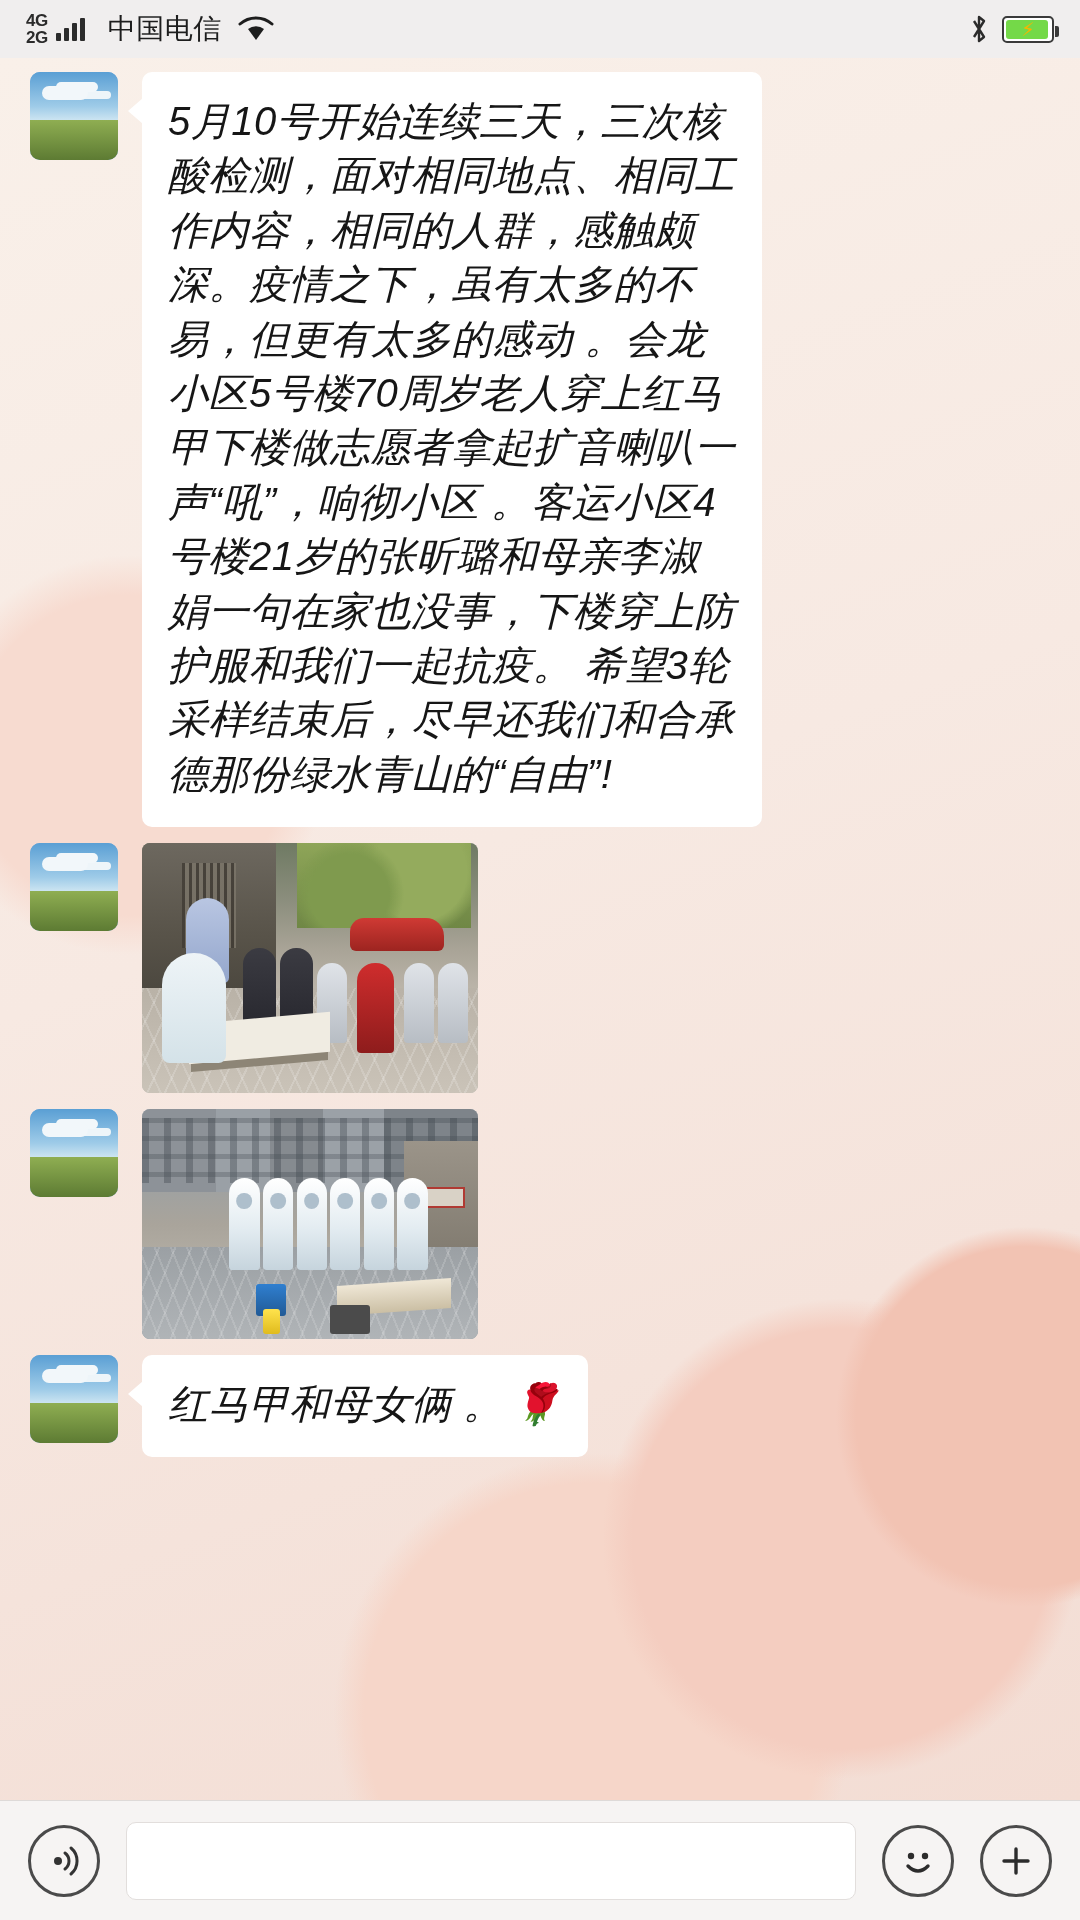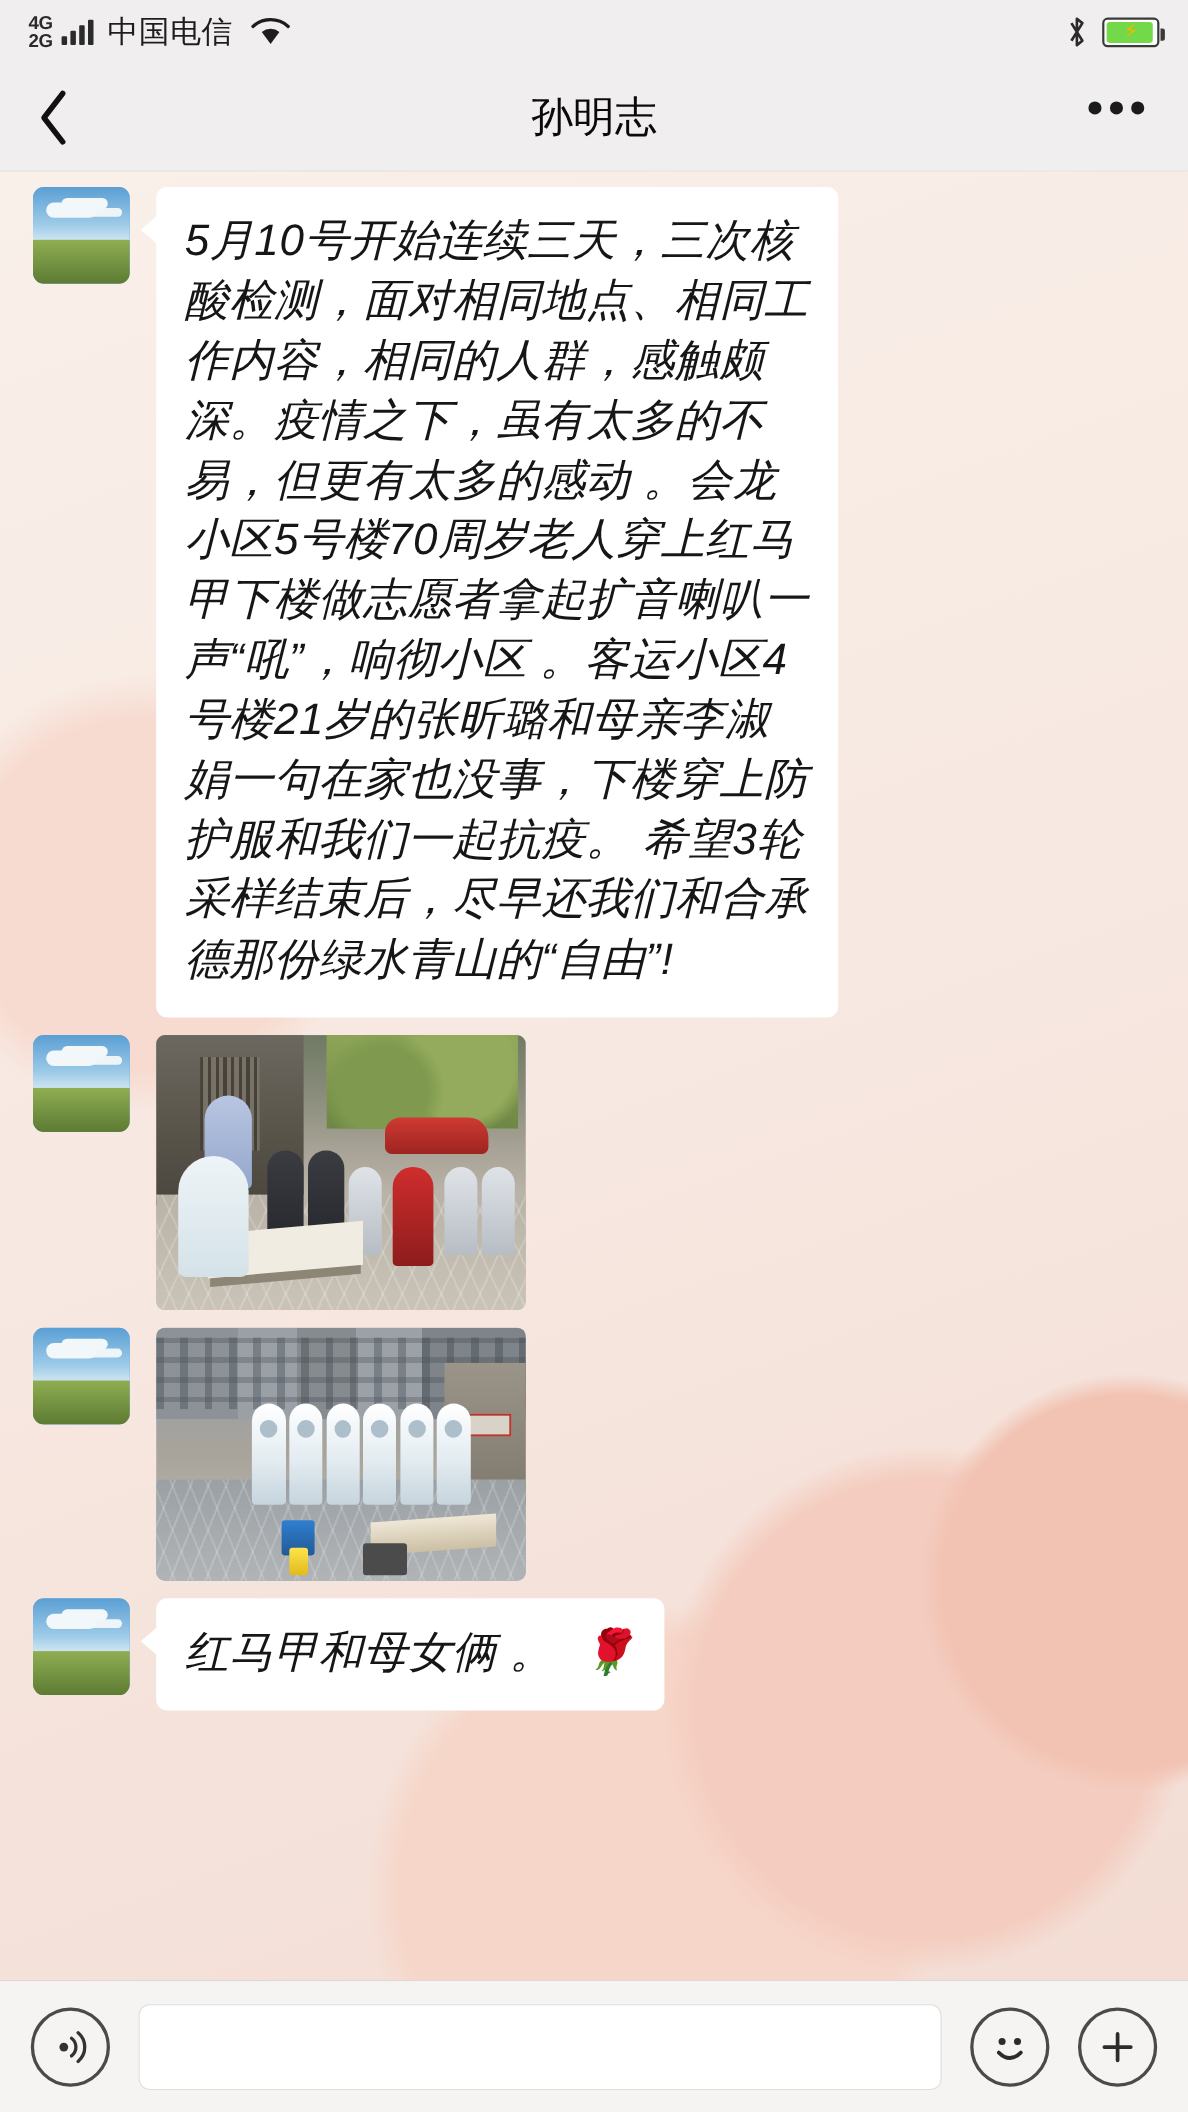--- a/index.html
+++ b/index.html
@@ -45,21 +45,21 @@
     align-items: flex-end;
     gap: 3px;
     height: 24px;
     margin-left: 1px;
   }
   .bars i { width: 5px; background: #2b2b2b; display: block; border-radius: 1px; }
   .bars i:nth-child(1) { height: 8px; }
   .bars i:nth-child(2) { height: 13px; }
   .bars i:nth-child(3) { height: 18px; }
   .bars i:nth-child(4) { height: 23px; }
-  .carrier { font-size: 28px; color: #1d1d1d; margin-left: 6px; letter-spacing: 0.5px; }
+  .carrier { font-size: 28px; color: #1d1d1d; margin-left: 16px; letter-spacing: 0.5px; }
   .wifi { margin-left: 8px; }
   .sb-center {
     position: absolute;
     left: 0; right: 0;
     text-align: center;
     font-size: 29px;
     color: #1d1d1d;
     letter-spacing: 0.5px;
   }
   .sb-right {
@@ -361,21 +361,21 @@
     position: absolute; left: 58%; bottom: 12%; width: 34%; height: 13%;
     background: linear-gradient(180deg, #efe7d6 0%, #cbbfa4 100%);
     transform: skewY(-4deg);
   }
   .p2-chair {
     position: absolute; left: 56%; bottom: 2%; width: 12%; height: 13%;
     background: #4b4b4b;
     border-radius: 3px;
   }
 
-  .last-bubble .bubble-text { display: flex; align-items: center; gap: 24px; }
+  .last-bubble .bubble-text { display: flex; align-items: center; gap: 8px; }
   .rose { font-size: 40px; }
 
   
   .inputbar {
     flex: 0 0 120px;
     height: 120px;
     background: #f6f4f3;
     border-top: 1px solid #dedad8;
     display: flex;
     align-items: center;
@@ -436,29 +436,20 @@
           <path d="M6 9 L16 25 L11 29 L11 5 L16 9 L6 25" stroke="#2b2b2b" stroke-width="2.4" fill="none" stroke-linejoin="round"></path>
         </svg>
       </div>
       <div class="battery">
         <div class="battery-fill"></div>
         <div class="bolt">⚡</div>
       </div>
     </div>
   </div>
 
-  <div class="navbar">
-    <div class="back-icon">
-      <svg width="30" height="52" viewBox="0 0 30 52">
-        <path d="M23 4 L6 26 L23 48" stroke="#111" stroke-width="5" fill="none" stroke-linecap="round" stroke-linejoin="round"></path>
-      </svg>
-    </div>
-    <div class="nav-title">孙明志</div>
-    <div class="more-icon">•••</div>
-  </div>
 
   <div class="chat">
     <div class="wall"></div>
     <div class="msg-scroll">
 
       <div class="msg-row">
         <div class="avatar">
           <div class="sky"></div>
             <div class="cloud"></div>
             <div class="field"></div>

